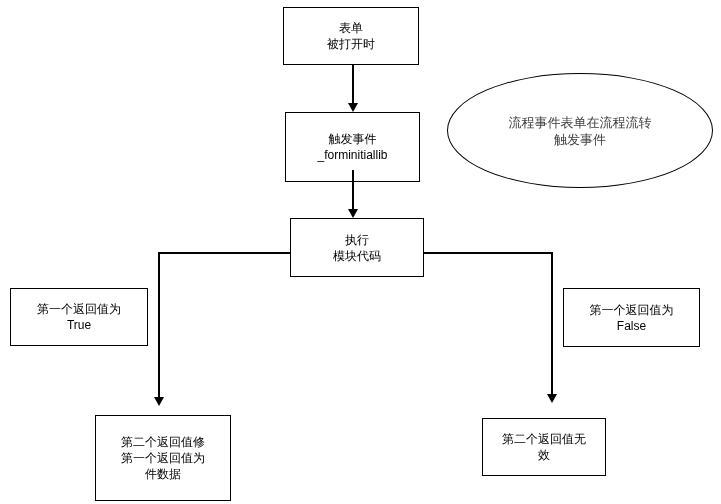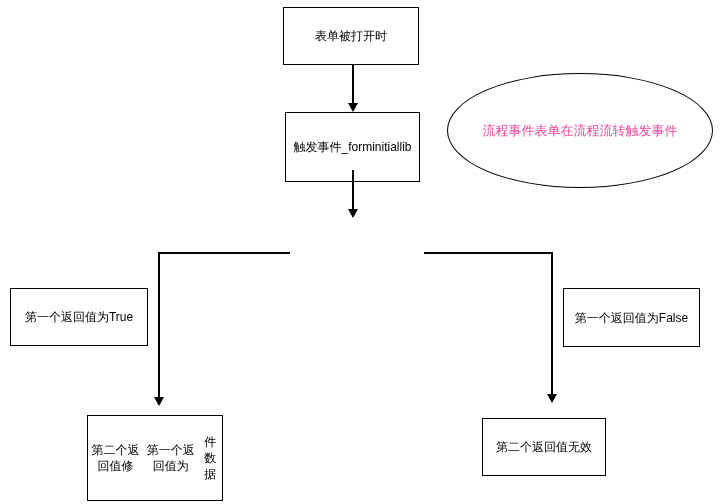--- a/index.html
+++ b/index.html
@@ -13,38 +13,38 @@
     width: 721px;
     height: 504px;
     background: #ffffff;
     overflow: hidden;
   }
   .node {
     position: absolute;
     box-sizing: border-box;
     background: #ffffff;
     display: flex;
-    flex-direction: row;
+    flex-direction: column;
     align-items: center;
     justify-content: center;
     text-align: center;
     color: #000000;
     font-size: 12px;
     line-height: 16px;
   }
   .rect {
     border: 1.5px solid #000000;
   }
   .ellipse {
     border: 1px solid #000000;
     border-radius: 50%;
     font-size: 13px;
     line-height: 17px;
   }
-  .note-text { color: #ec4899; }
+  .note-text { color: #404040; }
   .vline {
     position: absolute;
     width: 1.5px;
     background: #000000;
   }
   .hline {
     position: absolute;
     height: 1.5px;
     background: #000000;
   }
@@ -76,40 +76,44 @@
   </div>
 
   <div class="node ellipse" style="left:447px; top:73px; width:266px; height:115px;">
     <div class="note-text">流程事件表单在流程流转</div>
     <div class="note-text">触发事件</div>
   </div>
 
   <div class="vline" style="left:352px; top:170px; height:39px;"></div>
   <div class="arrowhead" style="left:348px; top:209px;"></div>
 
+  <div class="node rect" style="left:290px; top:218px; width:134px; height:59px;">
+    <div>执行</div>
+    <div>模块代码</div>
+  </div>
 
   <div class="hline" style="left:158px; top:252px; width:132px;"></div>
   <div class="vline" style="left:158px; top:252px; height:145px;"></div>
   <div class="arrowhead" style="left:154px; top:397px;"></div>
 
   <div class="hline" style="left:424px; top:252px; width:128px;"></div>
   <div class="vline" style="left:551px; top:252px; height:142px;"></div>
   <div class="arrowhead" style="left:547px; top:394px;"></div>
 
   <div class="node rect" style="left:10px; top:288px; width:138px; height:58px;">
     <div>第一个返回值为</div>
     <div>True</div>
   </div>
 
   <div class="node rect" style="left:563px; top:288px; width:137px; height:59px;">
     <div>第一个返回值为</div>
     <div>False</div>
   </div>
 
-  <div class="node rect" style="left:87px; top:415px; width:136px; height:86px;text-align:center;">
+  <div class="node rect" style="left:95px; top:415px; width:136px; height:86px;text-align:center;">
     <div>第二个返回值修</div>
     <div>第一个返回值为</div>
     <div>件数据</div>
   </div>
 
   <div class="node rect" style="left:482px; top:418px; width:124px; height:58px;">
     <div>第二个返回值无</div>
     <div>效</div>
   </div>
 

